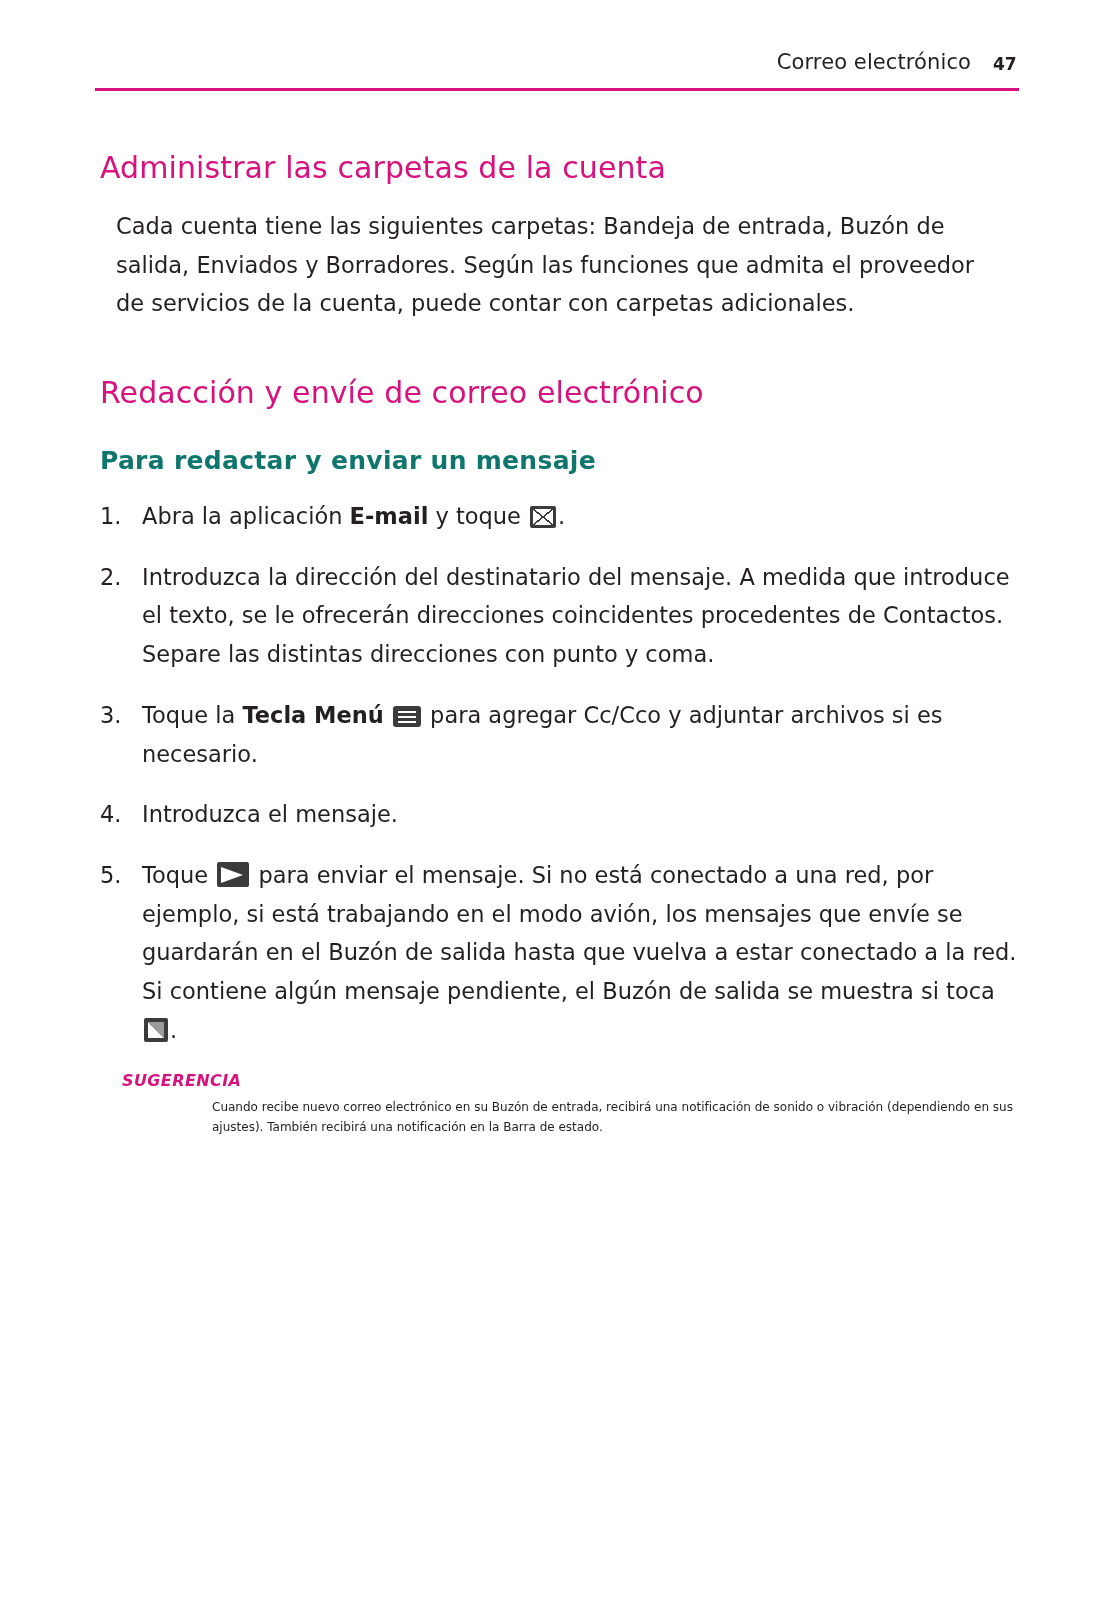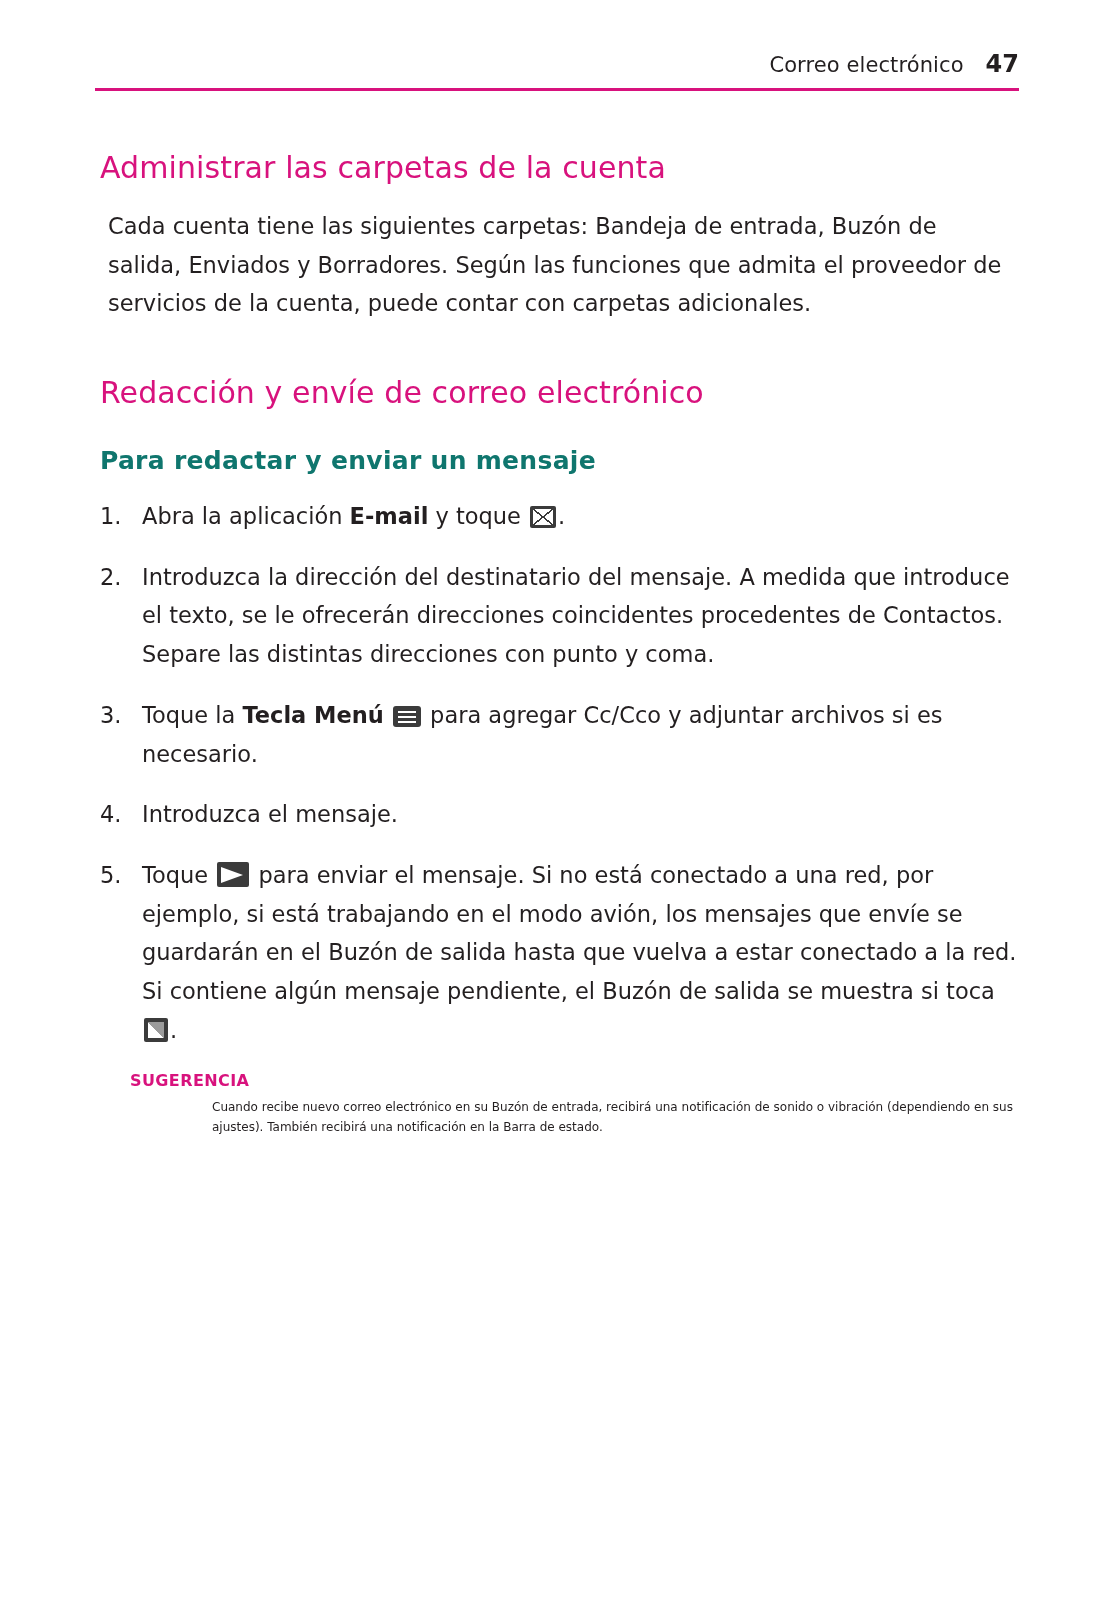--- a/index.html
+++ b/index.html
@@ -37,21 +37,21 @@
     gap: 22px;
   }
   .header-title {
     font-size: 21px;
     color: #231f20;
     letter-spacing: 0.1px;
     line-height: 1;
     padding-bottom: 6px;
   }
   .header-page {
-    font-size: 24px;
+    font-size: 17px;
     font-weight: bold;
     color: #231f20;
     line-height: 1;
     padding-bottom: 6px;
     min-width: 26px;
     text-align: left;
   }
   .header-rule {
     position: absolute;
     left: 95px;
@@ -83,21 +83,21 @@
     font-size: 25px;
     font-weight: bold;
     color: #0f766e;
     margin: 36px 0 22px 0;
     letter-spacing: 0.3px;
   }
 
   p.body-text {
     font-size: 22.5px;
     line-height: 1.72;
-    margin: 8px;
+    margin: 16px;
     color: #231f20;
   }
 
   ol.steps {
     list-style: none;
     margin: 0;
     padding: 0;
   }
   ol.steps > li {
     position: relative;
@@ -195,21 +195,22 @@
 
   
   .tip {
     margin-top: 18px;
   }
   .tip-label {
     font-size: 16px;
     font-weight: bold;
     color: #d8127d;
     letter-spacing: 0.4px;
-    margin: 0 0 8px 30px;
+    margin: 0 0 8px 22px;
+    font-style: italic;
   }
   .tip-body {
     font-size: 12px;
     line-height: 1.62;
     margin: 0 0 0 112px;
     color: #231f20;
   }
 </style>
 </head>
 <body>

